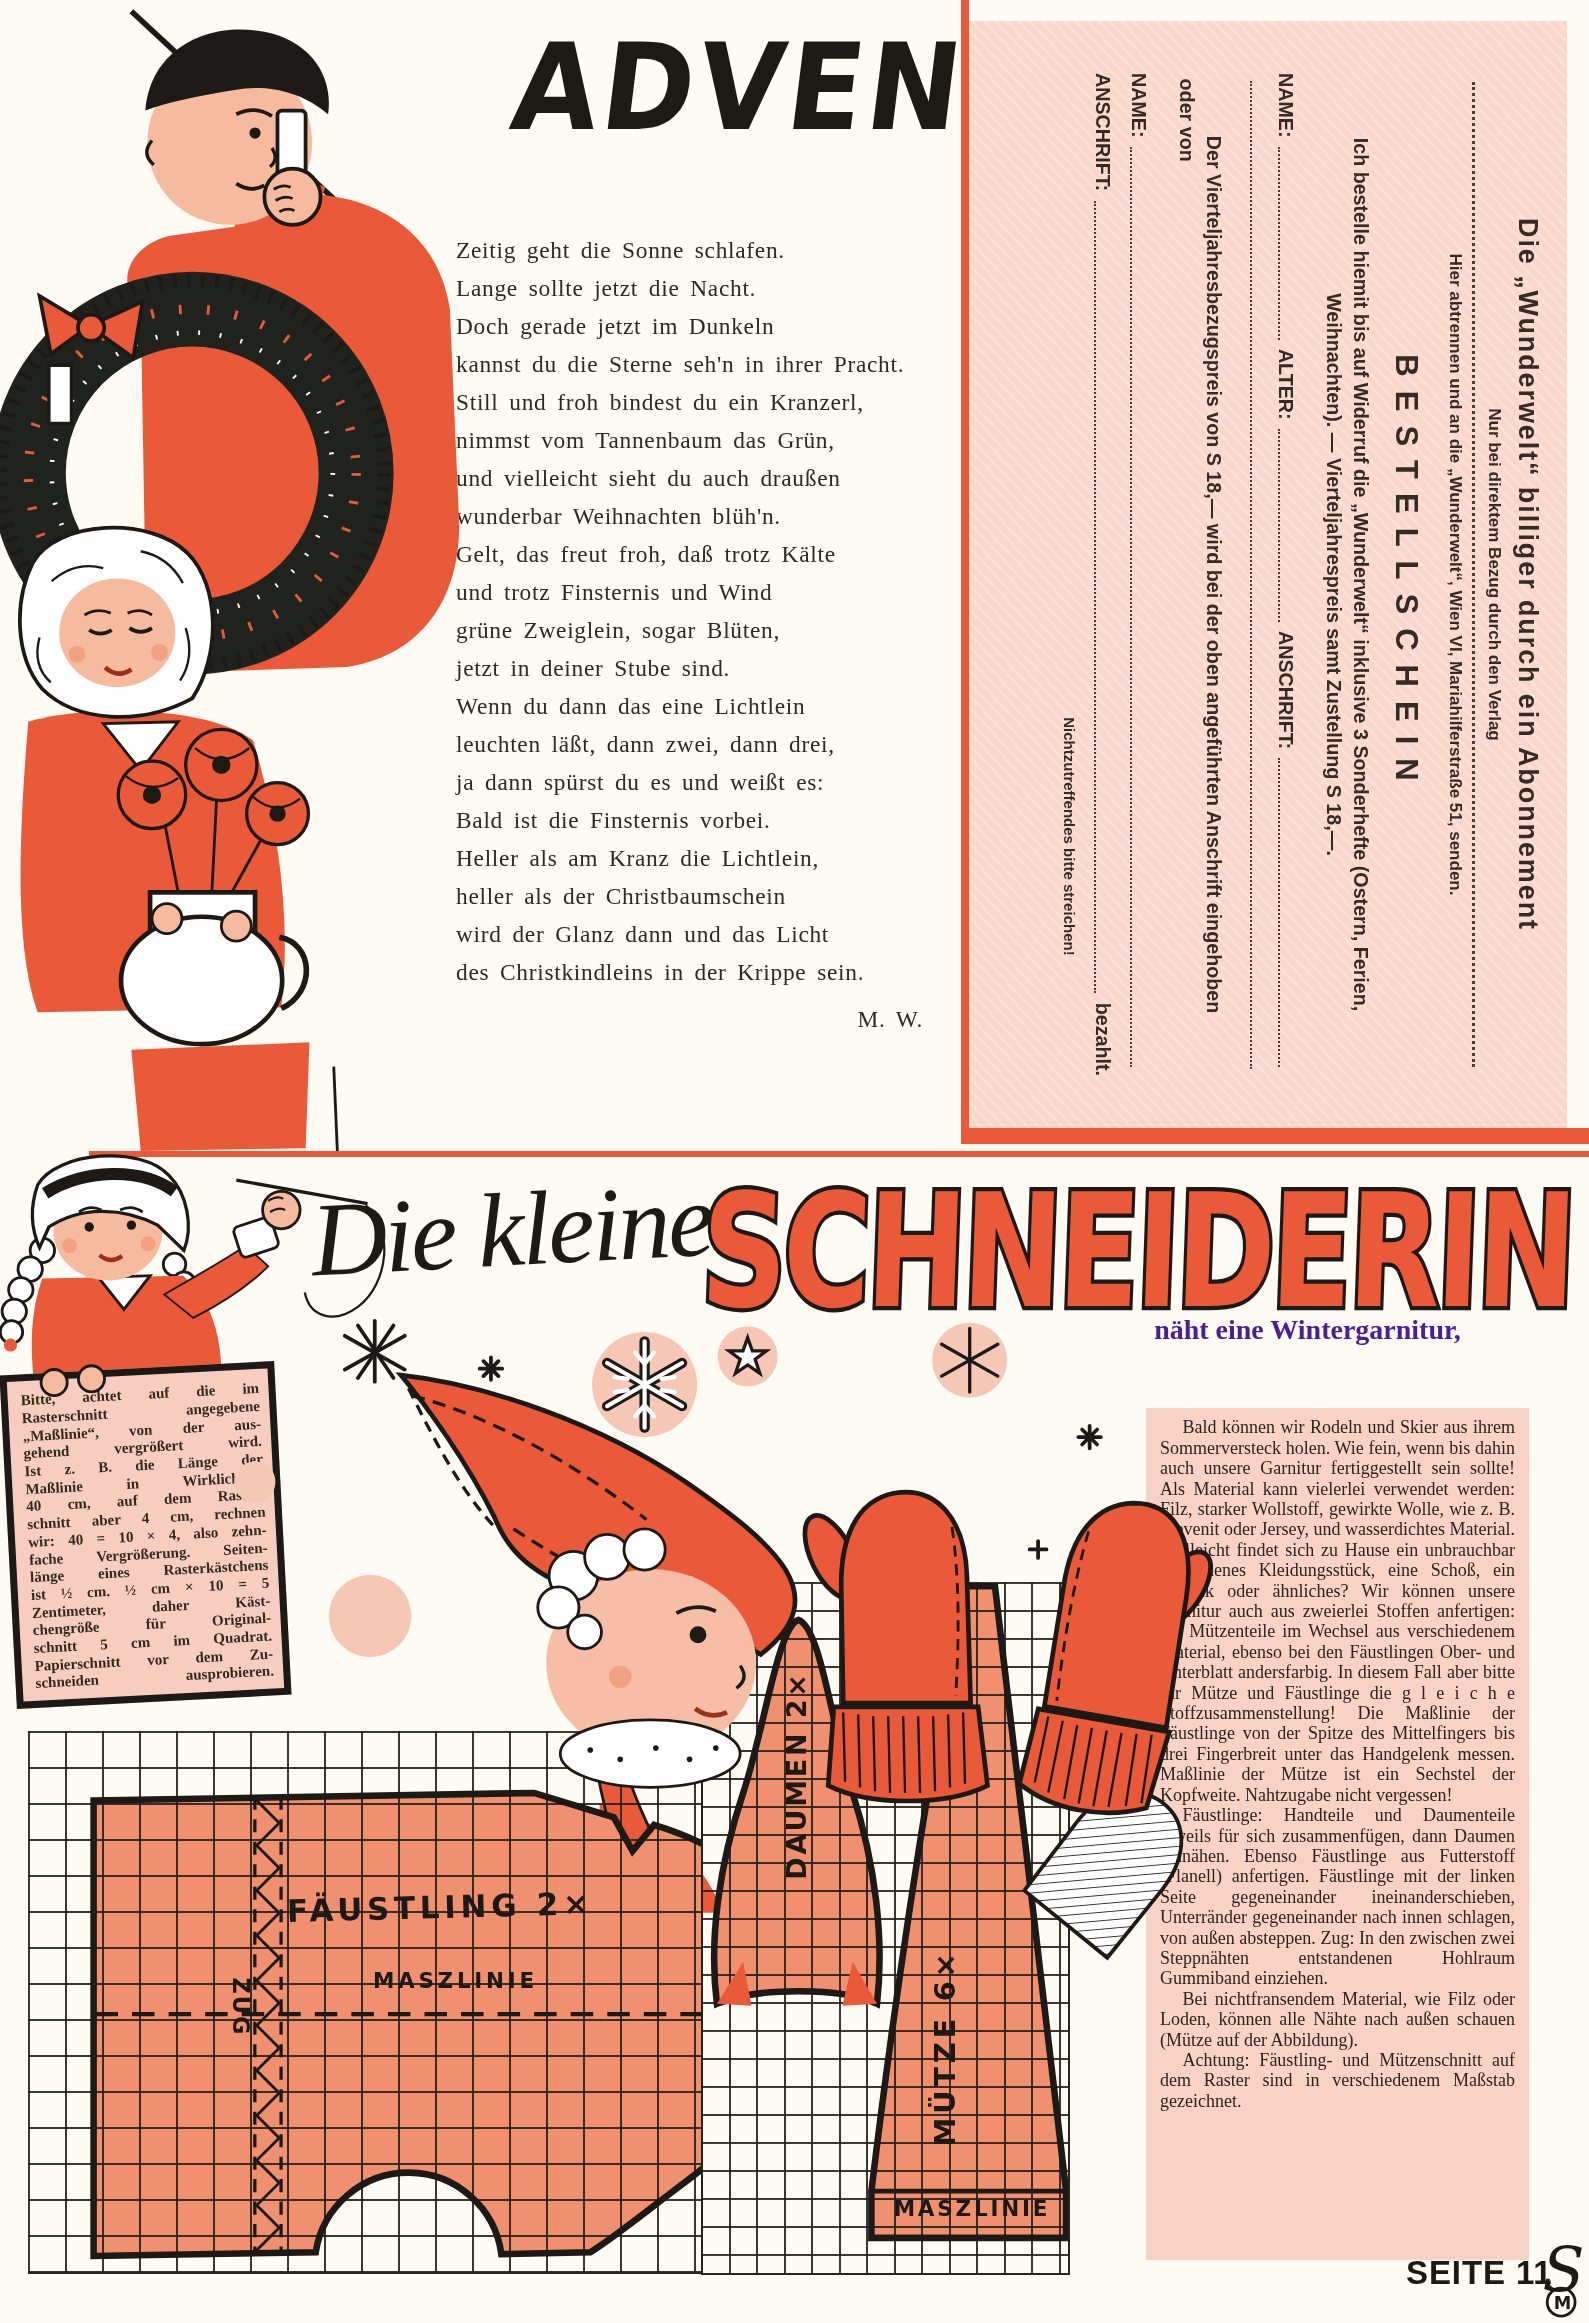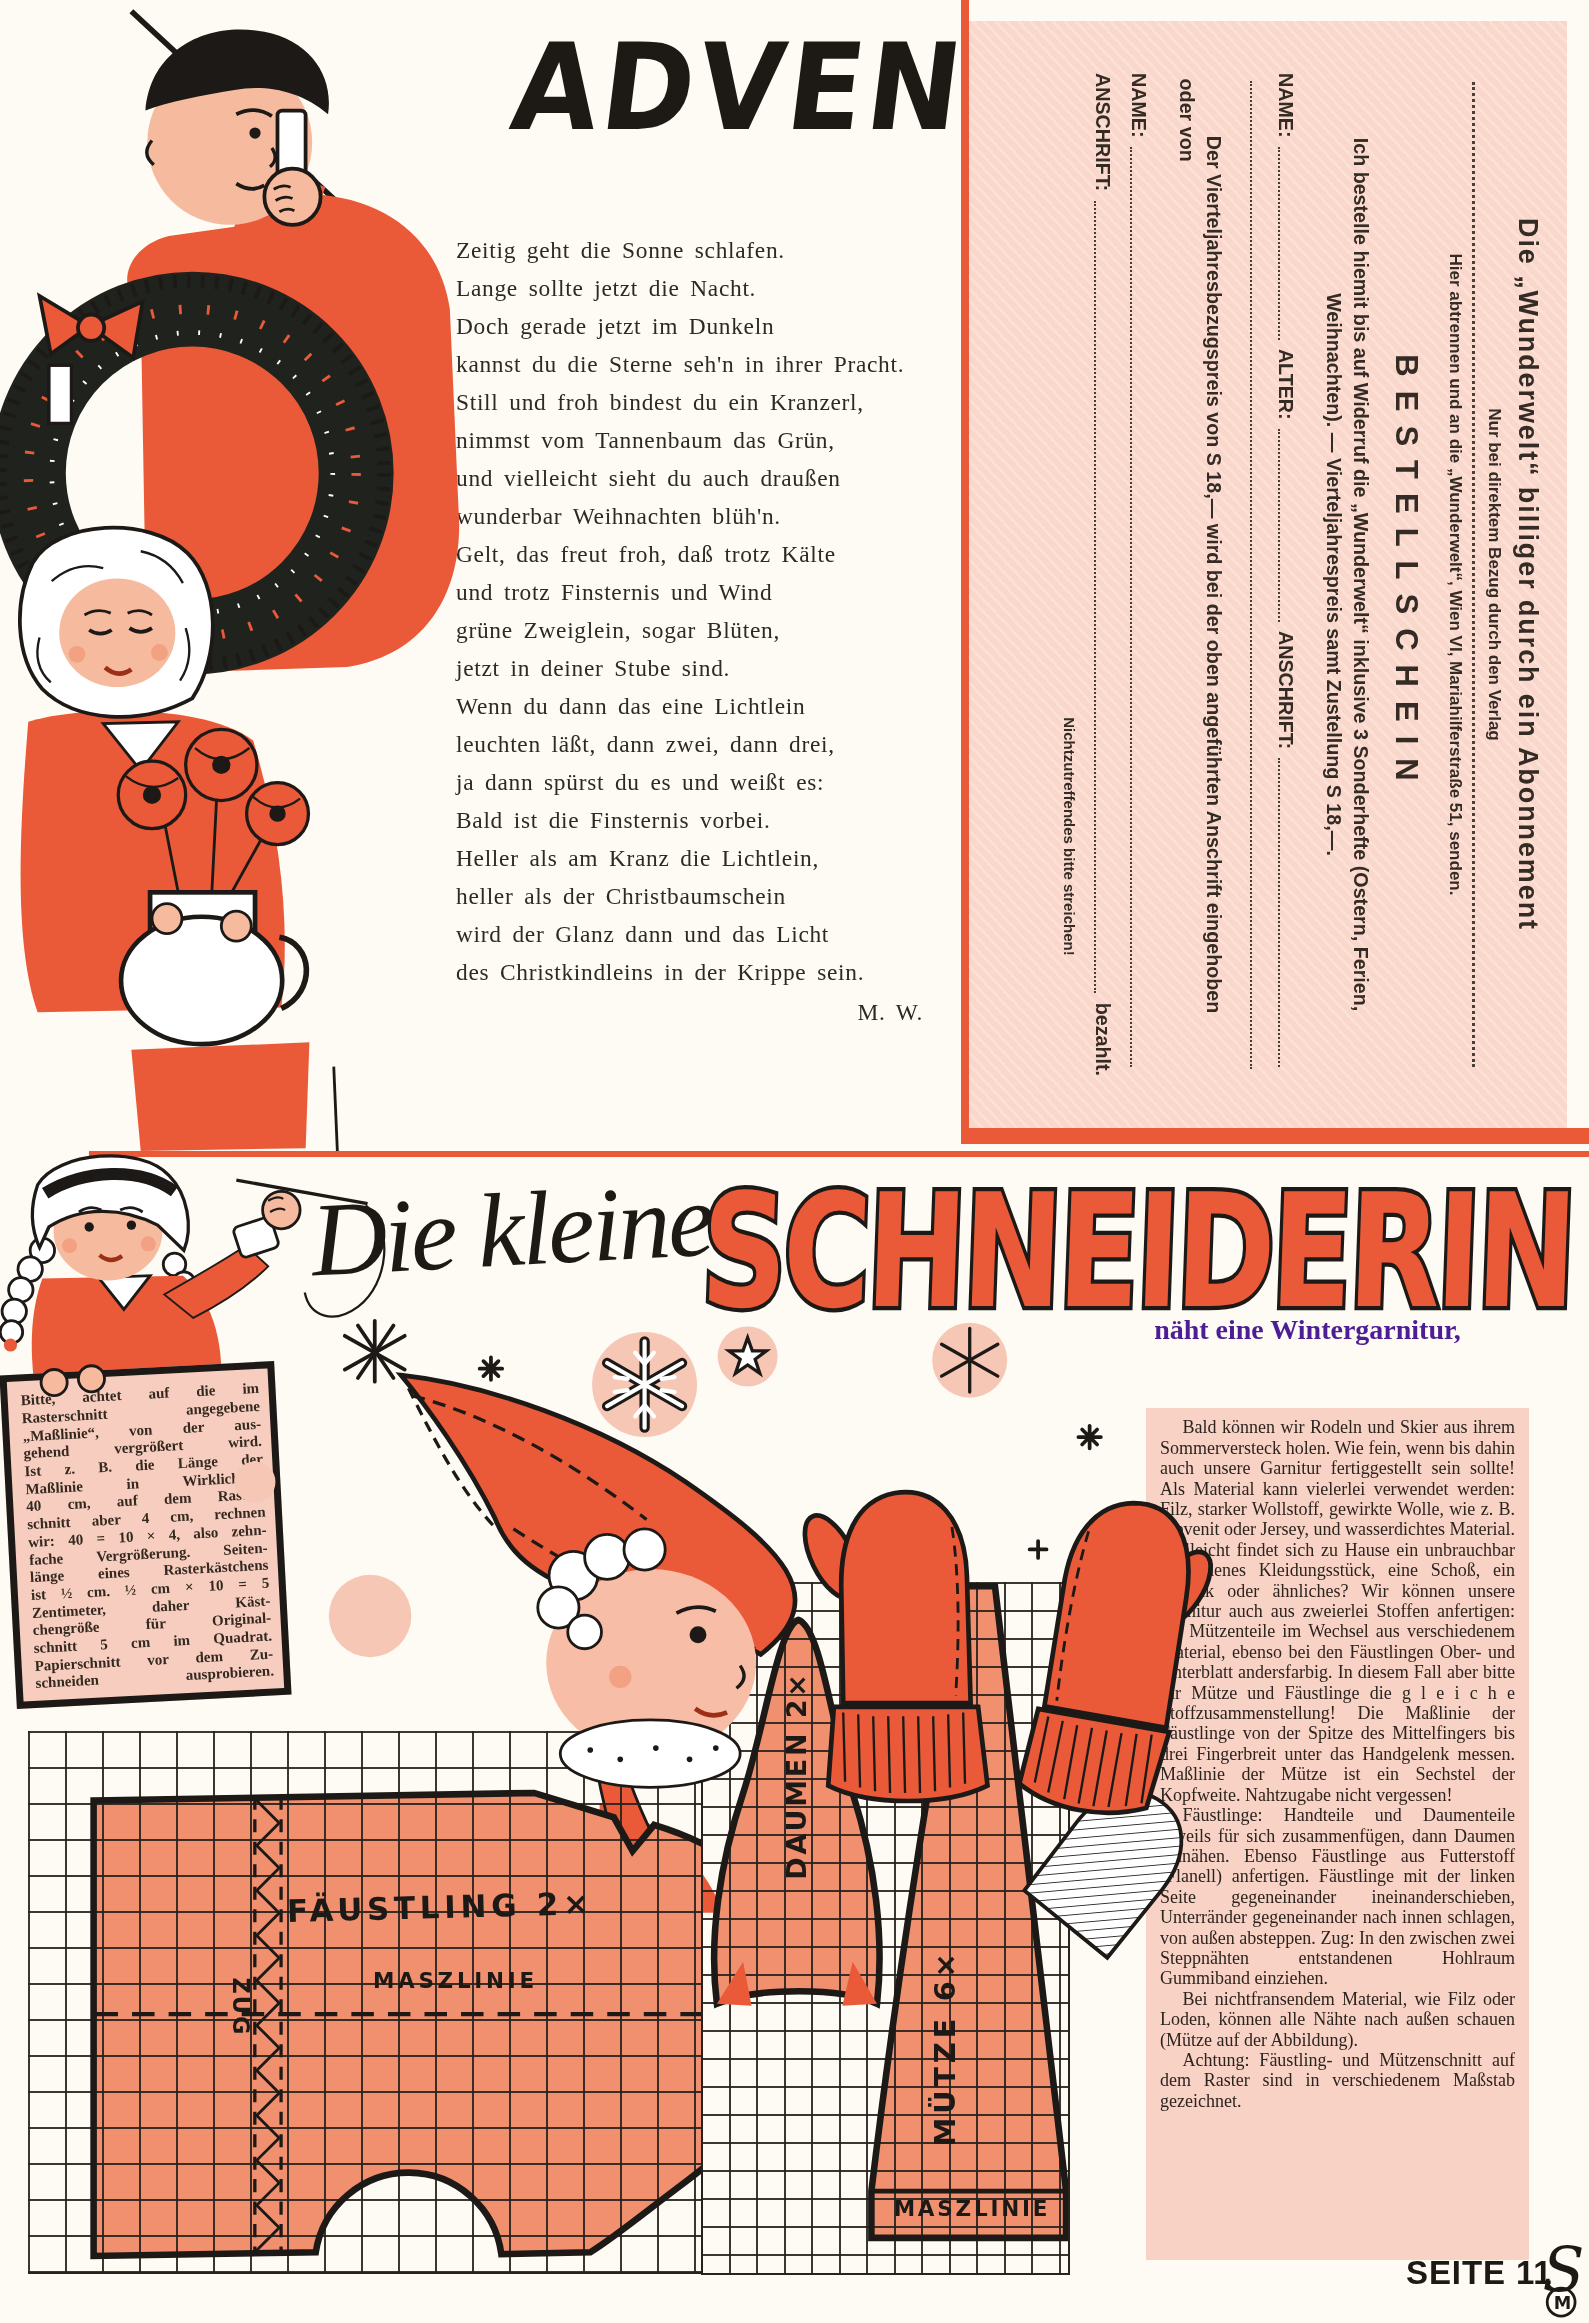--- a/index.html
+++ b/index.html
@@ -6,21 +6,21 @@
   #page{position:relative;width:1589px;height:2324px;background:#fdfbf4;overflow:hidden;
         font-family:"Liberation Serif",serif;color:#26211c;}
   .abs{position:absolute;}
 
   
   #advent-title{left:513px;top:17px;width:423px;text-align:center;
     font-family:"DejaVu Sans",sans-serif;font-weight:900;font-size:111px;line-height:141px;
     letter-spacing:3.7px;transform:skewX(-7deg) scaleY(1.08);color:#1d1915;}
   #poem{left:456px;top:231px;width:506px;font-size:23.4px;line-height:38px;
     letter-spacing:0.7px;word-spacing:4.2px;color:#2e2925;}
-  #poem .sig{text-align:right;padding-right:39px;margin-top:2px;}
+  #poem .sig{text-align:right;padding-right:39px;margin-top:9px;}
 
   
   #form-outer{left:969px;top:20.6px;width:598px;height:1107px;background:#fad7cb;}
   #form-outer:before{content:"";position:absolute;inset:0;
     background:repeating-linear-gradient(47deg,rgba(255,255,255,.22) 0 2.8px,rgba(0,0,0,0) 2.8px 8.4px);}
   #form-left-border{left:961px;top:0;width:8.4px;height:1128px;background:#ea5a38;}
   #form-bottom-bar{left:961px;top:1128px;width:628px;height:16px;background:#ea5a38;}
   #form-rot{position:absolute;left:0;top:0;width:1107px;height:598px;
     transform:rotate(90deg) translateY(-598px);transform-origin:0 0;
     font-family:"Liberation Sans",sans-serif;color:#332b24;

